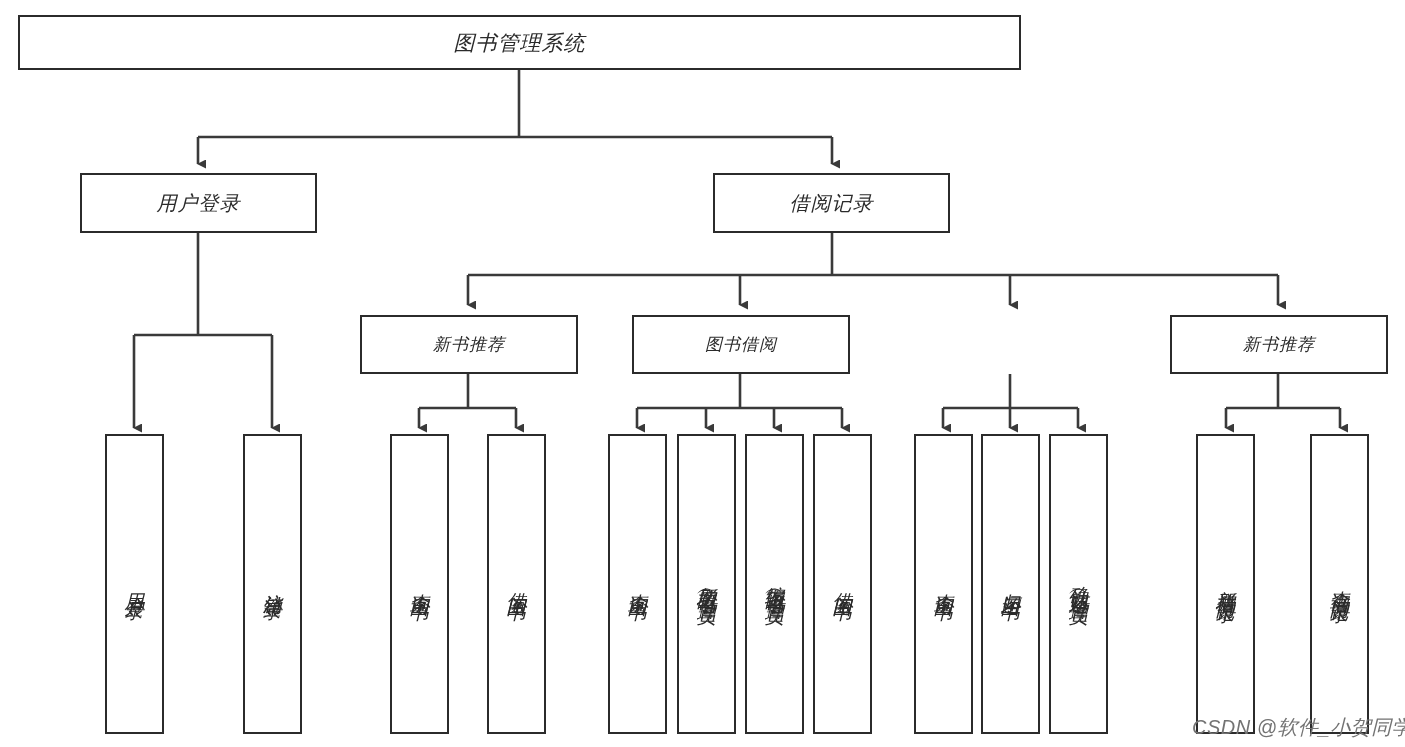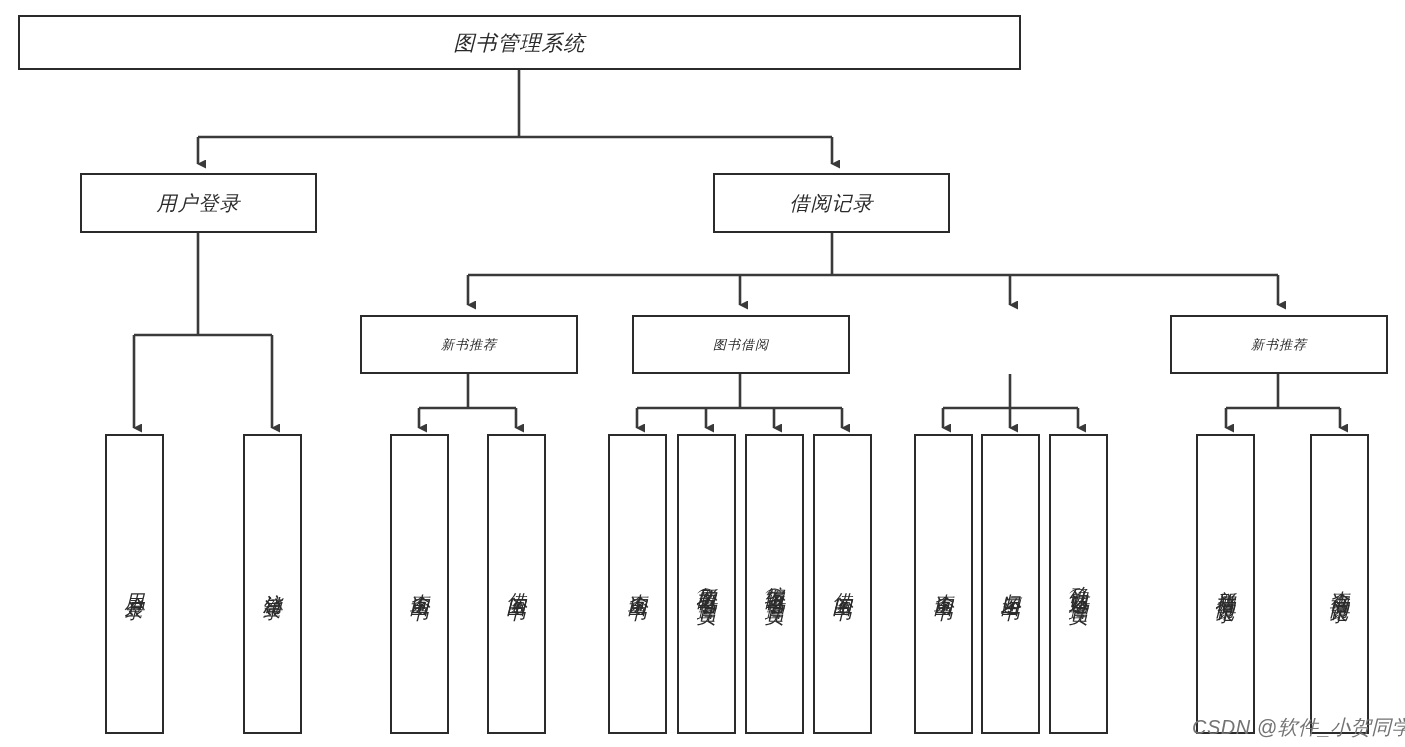--- a/index.html
+++ b/index.html
@@ -6,21 +6,21 @@
   body{width:1405px;height:747px;overflow:hidden;
        font-family:"Liberation Sans","DejaVu Sans",sans-serif;}
   #stage{position:relative;width:1405px;height:747px;font-style:italic;}
   #edges{position:absolute;left:0;top:0;width:1405px;height:747px;}
 
   .node{position:absolute;box-sizing:border-box;background:#ffffff;
         border:2px solid #2b2b2b;display:flex;align-items:center;
         justify-content:center;color:#2b2b2b;}
   .node.root{font-size:21px;}
   .node.lvl1{font-size:20px;}
-  .node.lvl2{font-size:13px;}
+  .node.lvl2{font-size:17px;}
   .node.leaf{font-size:19px;align-items:center;justify-content:center;}
   .node.leaf .vtext{
       writing-mode:vertical-rl; text-orientation:upright;
       letter-spacing:3px; line-height:1; white-space:nowrap;
       color:#2b2b2b;
   }
   .node .htext{white-space:nowrap;letter-spacing:1px;}
   .watermark{position:absolute;color:#737373;font-size:20px;
              letter-spacing:.5px;white-space:nowrap;}
 </style>

